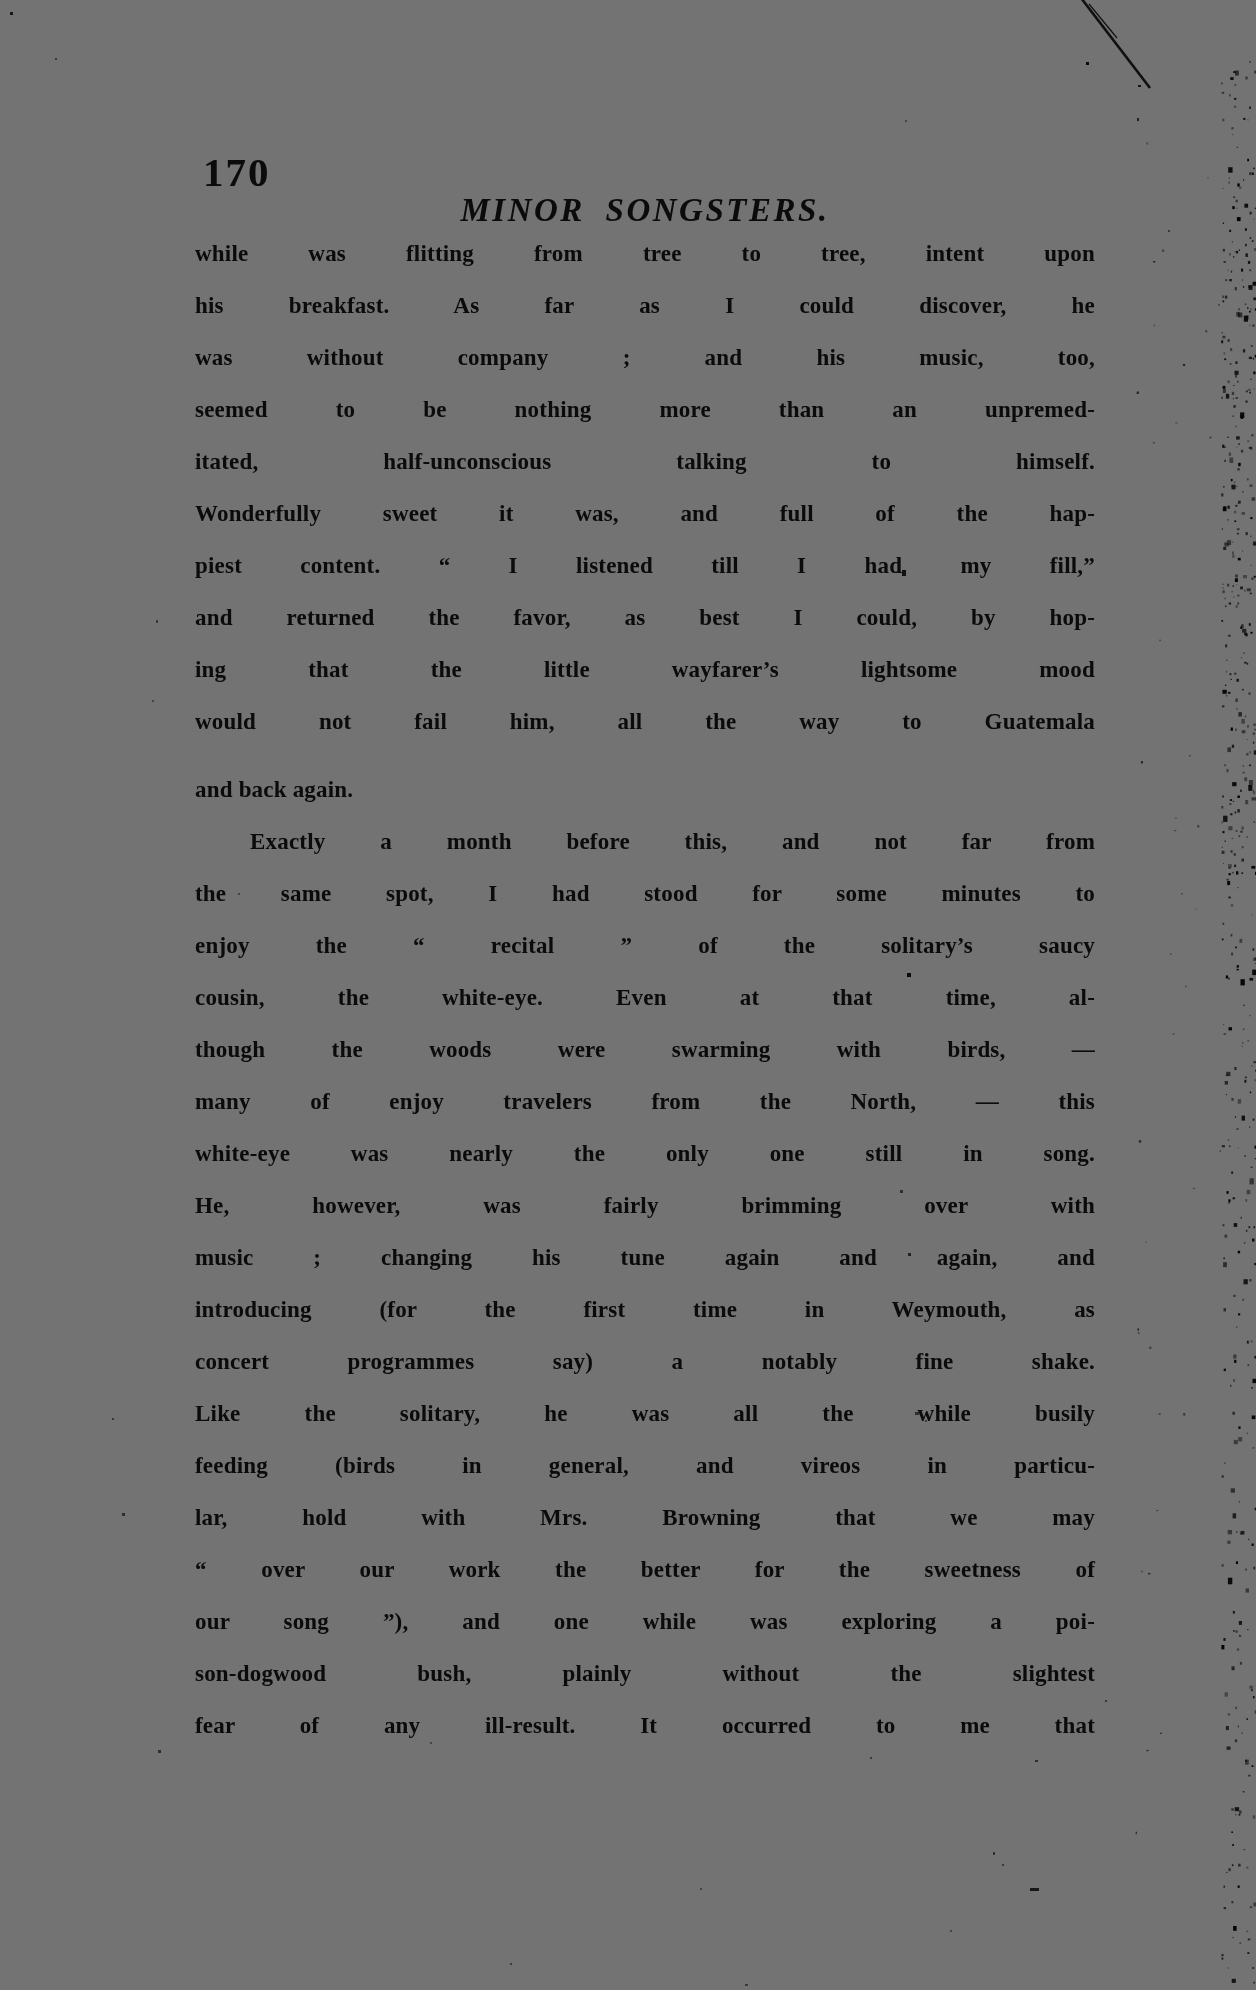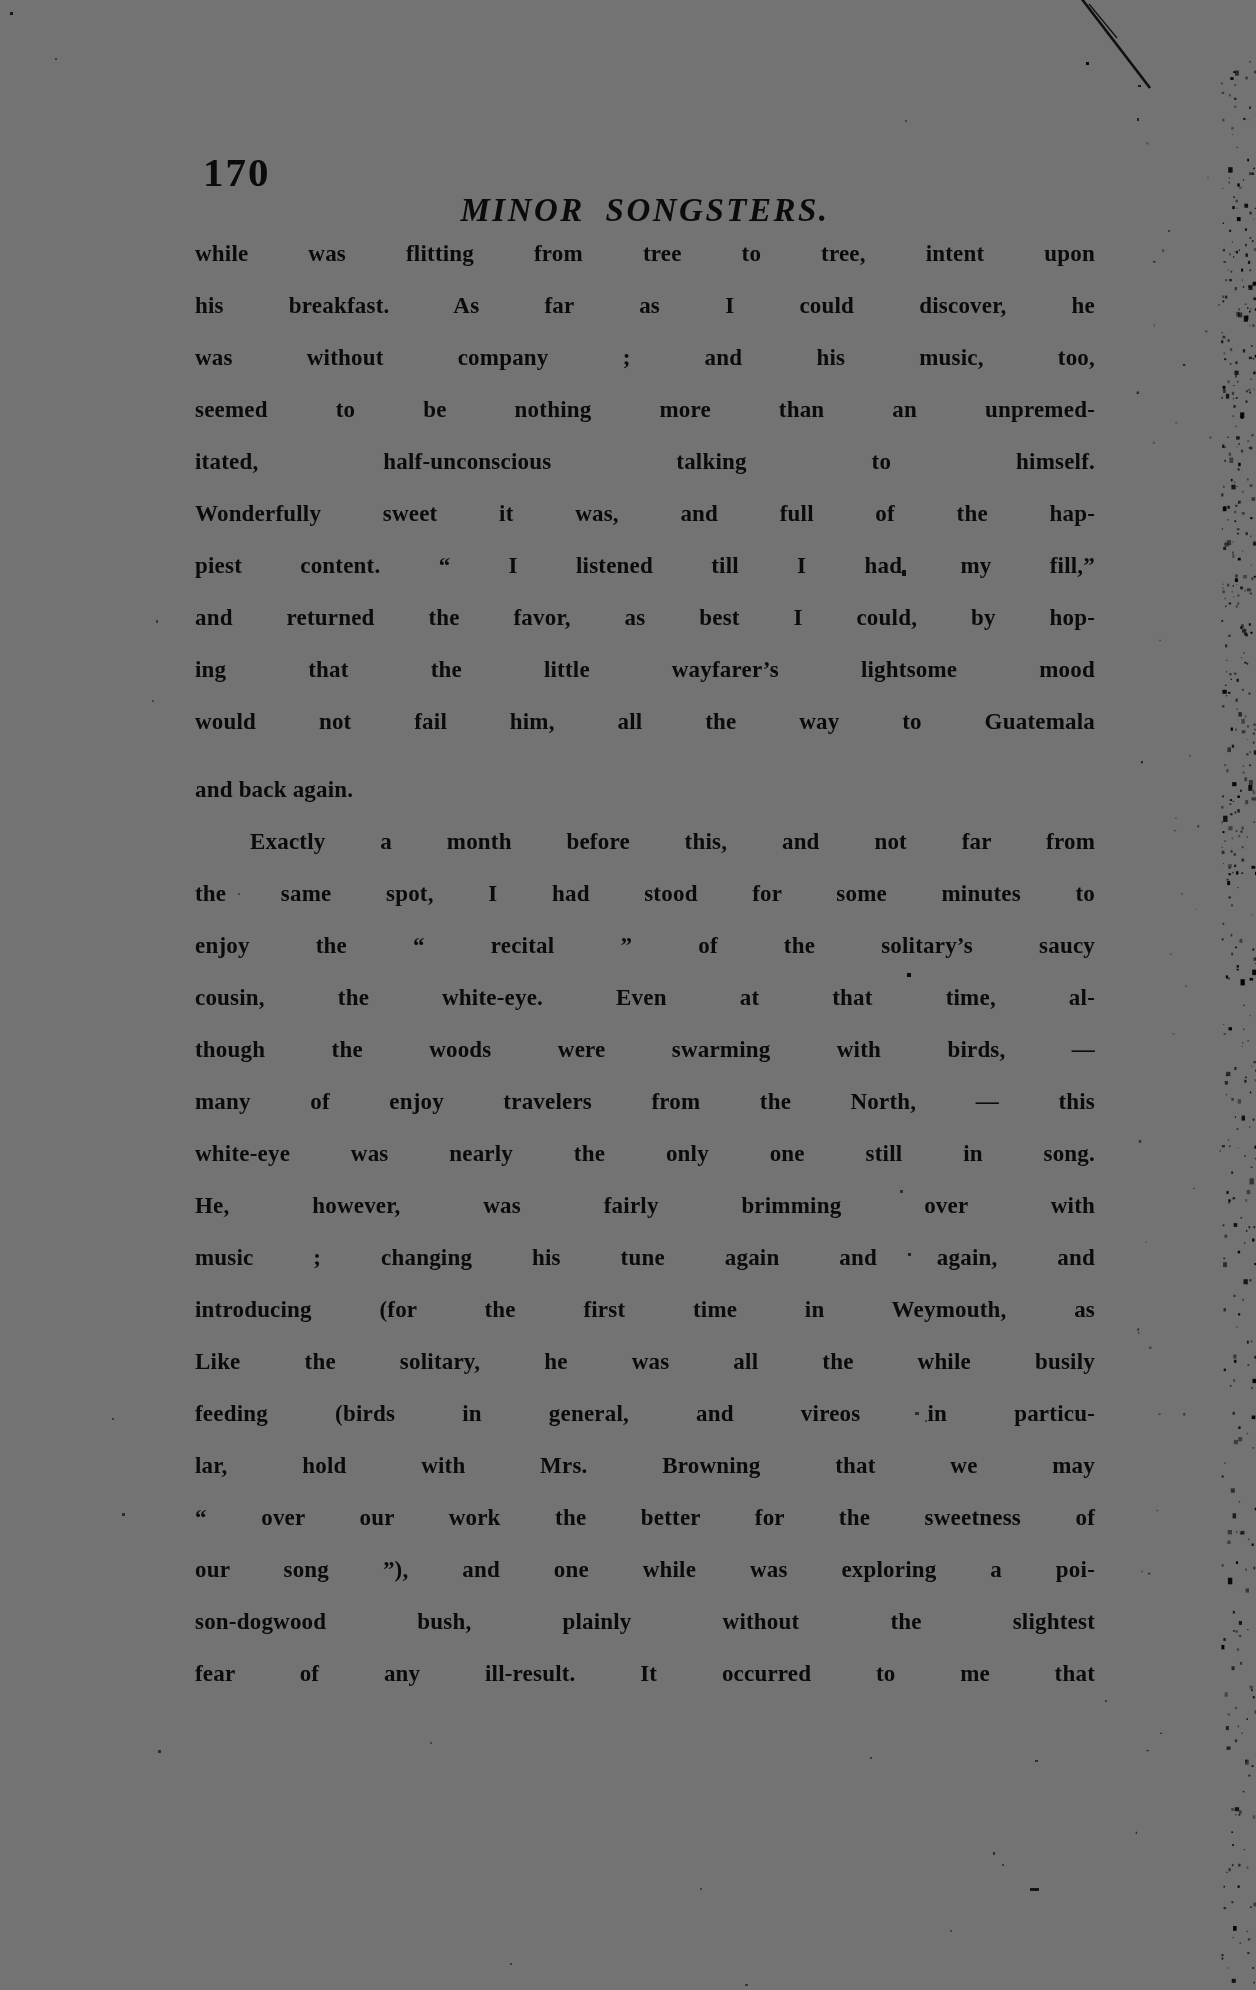--- a/index.html
+++ b/index.html
@@ -62,20 +62,21 @@
       <div class="line indent">Exactly a month before this, and not far from</div>
       <div class="line">the same spot, I had stood for some minutes to</div>
       <div class="line">enjoy the “ recital ” of the solitary’s saucy</div>
       <div class="line">cousin, the white-eye.  Even at that time, al-</div>
       <div class="line">though the woods were swarming with birds, —</div>
       <div class="line">many of enjoy travelers from the North, — this</div>
       <div class="line">white-eye was nearly the only one still in song.</div>
       <div class="line">He, however, was fairly brimming over with</div>
       <div class="line">music ; changing his tune again and again, and</div>
       <div class="line">introducing (for the first time in Weymouth, as</div>
+      <div class="line">concert programmes say) a notably fine shake.</div>
       <div class="line">Like the solitary, he was all the while busily</div>
       <div class="line">feeding (birds in general, and vireos in particu-</div>
       <div class="line">lar, hold with Mrs. Browning that we may</div>
       <div class="line">“ over our work the better for the sweetness of</div>
       <div class="line">our song ”), and one while was exploring a poi-</div>
       <div class="line">son-dogwood bush, plainly without the slightest</div>
       <div class="line">fear of any ill-result.  It occurred to me that</div>
     </div>
 
   <svg class="artifacts" viewBox="0 0 1256 1990" xmlns="http://www.w3.org/2000/svg">

